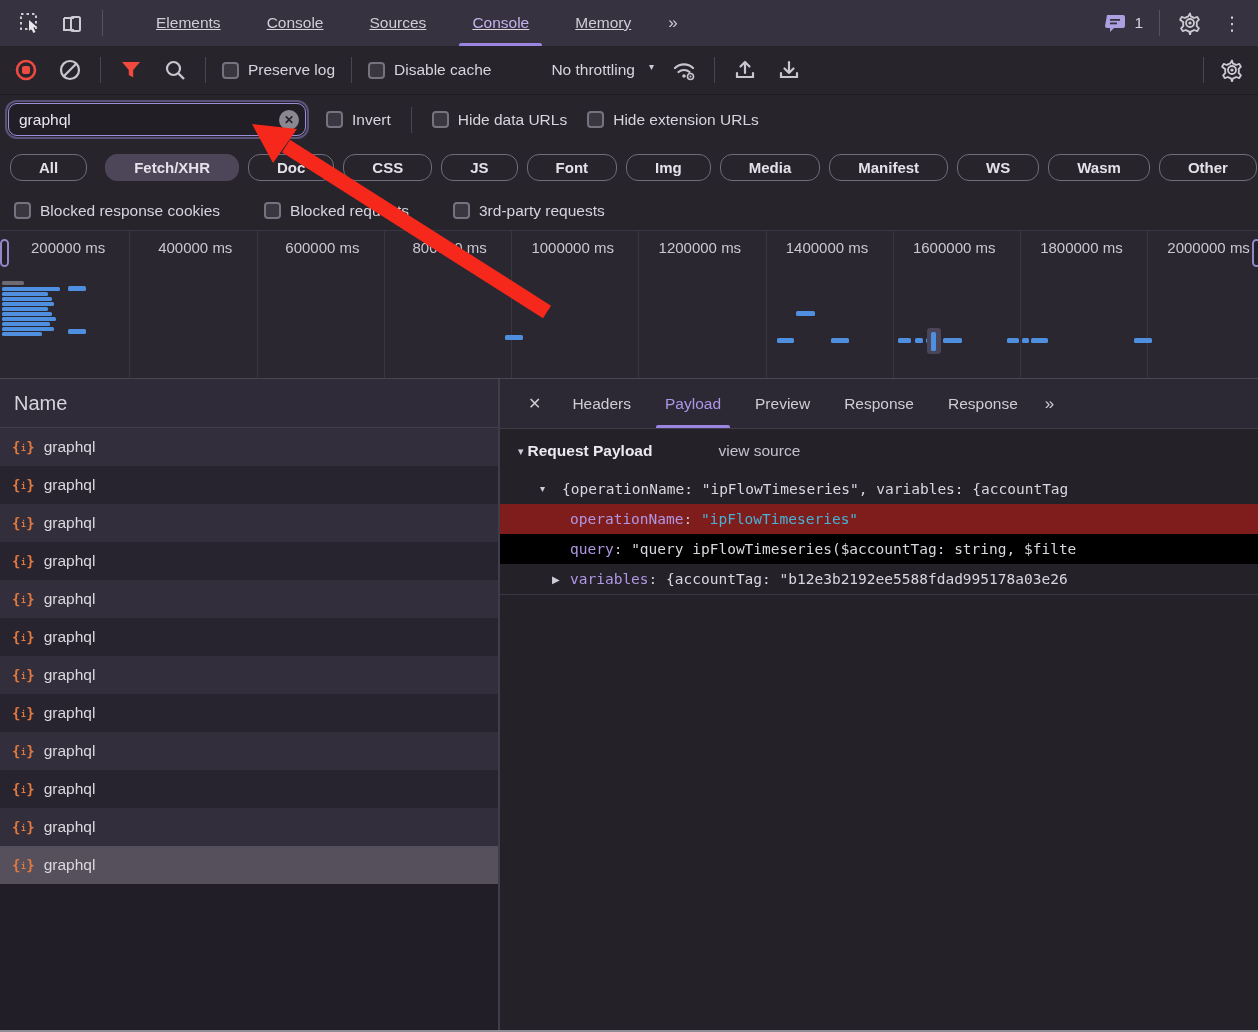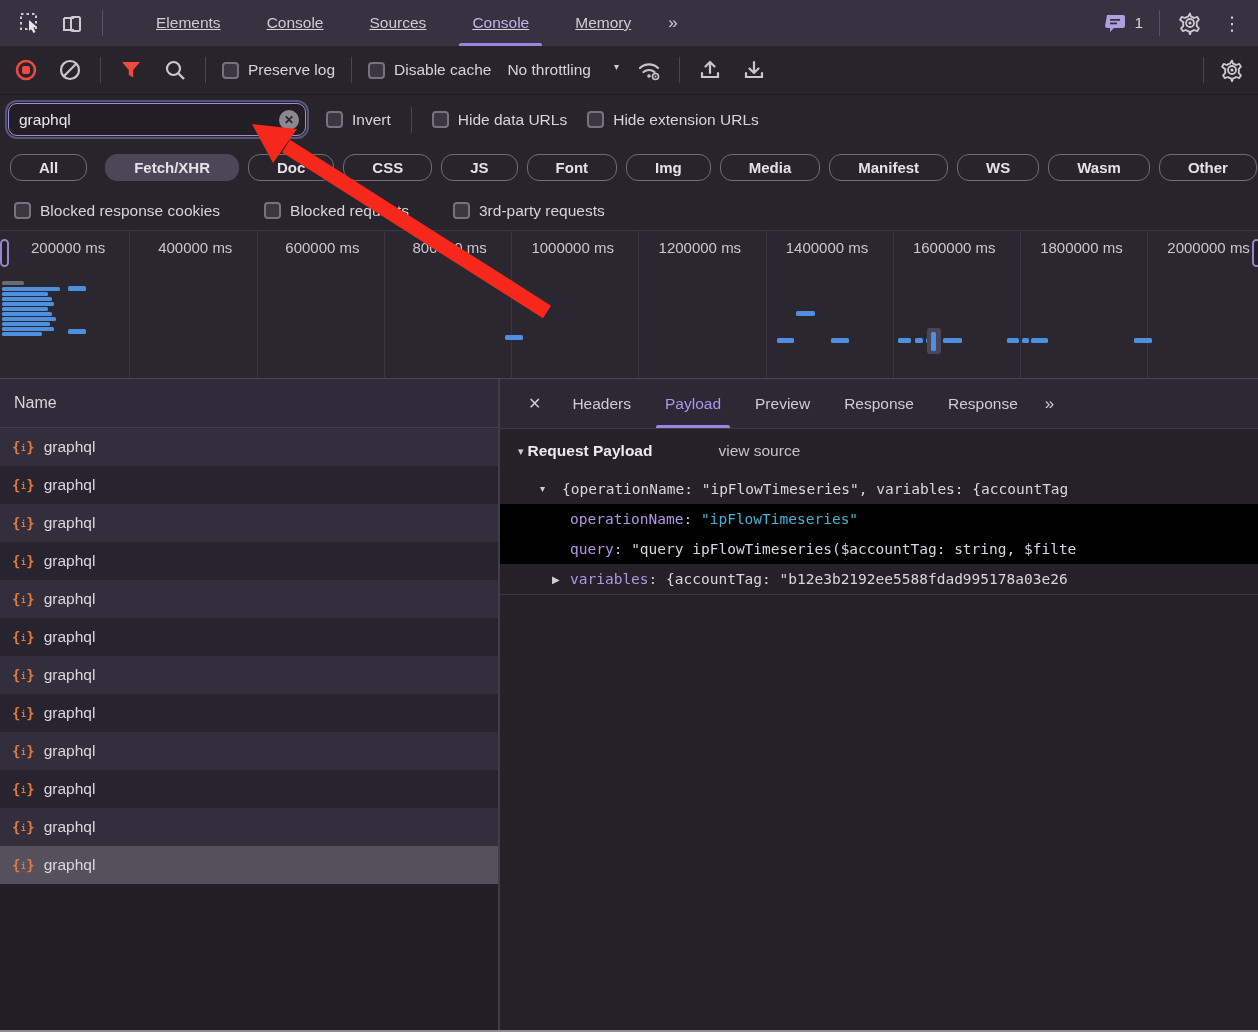--- a/index.html
+++ b/index.html
@@ -23,21 +23,21 @@
   #tabbar-right { margin-left:auto; display:flex; align-items:center; gap:14px; padding-right:12px; }
   #issues-pill { display:flex; align-items:center; gap:7px; font-size:15.5px; color:#d7d4dc; }
   .icon-btn { display:flex; align-items:center; justify-content:center; width:28px; height:28px; }
   .dots { font-size:19px; color:#cdcad3; line-height:1; }
 
   
   #toolbar { top:46px; height:49px; background:#27242c; display:flex; align-items:center; gap:16px; padding:0 12px; border-bottom:1px solid #1d1b21; }
   .vsep { width:1px; height:26px; background:#4a4651; }
   .chk { display:flex; align-items:center; gap:9px; font-size:15.5px; color:#d7d4dc; white-space:nowrap; }
   .box { width:17px; height:17px; border:2px solid #767280; border-radius:4px; background:#3a3741; flex:0 0 auto; }
-  #throttle { display:flex; align-items:flex-start; gap:19px; font-size:15.5px; color:#d7d4dc; }
+  #throttle { display:flex; align-items:flex-start; gap:10px; font-size:15.5px; color:#d7d4dc;margin-left:44px; }
   #throttle .dd { font-size:10px; color:#cdcad3; margin-left:4px; }
 
   
   #filterrow { top:95px; height:49px; background:#27242c; display:flex; align-items:center; gap:20px; padding:0 8px; }
   #filter-input { position:relative; width:298px; height:33px; background:#211e26; border:1px solid #9a8fd8; outline:2px solid rgba(154,143,216,.45); outline-offset:1px; border-radius:9px; display:flex; align-items:center; padding:0 32px 0 10px; }
   #filter-input .val { font-size:15.5px; color:#e9e6ef; }
   #clear-x { position:absolute; right:6px; top:50%; transform:translateY(-50%); width:20px; height:20px; border-radius:50%; background:#8a8791; color:#26232b; font-size:12px; font-weight:bold; display:flex; align-items:center; justify-content:center; }
 
   
   #chiprow { top:144px; height:47px; background:#27242c; display:flex; align-items:center; gap:9px; padding:0 10px; }
@@ -54,21 +54,21 @@
   .gridline { position:absolute; top:0; bottom:0; width:1px; background:#3a3542; }
   .wbar { position:absolute; border-radius:1.5px; }
   .wbar.blue { background:#4f8fe0; }
   .wbar.gray { background:#6e6a74; }
   .wbar.band { background:#4a4558; border-radius:3px; }
   .edge-pill { position:absolute; width:9px; height:28px; border:2px solid #9387c9; border-radius:6px; background:#211e26; }
 
   
   #panes { top:379px; height:653px; display:flex; }
   #left-pane { width:500px; background:#211e28; border-right:2px solid #403c4a; display:flex; flex-direction:column; }
-  #name-header { height:49px; background:#2f2b38; border-bottom:1px solid #413d4a; display:flex; align-items:center; padding:0 14px; font-size:16px; color:#d7d4dc; flex:0 0 auto; }
+  #name-header { height:49px; background:#2f2b38; border-bottom:1px solid #413d4a; display:flex; align-items:center; padding:0 14px; font-size:20px; color:#d7d4dc; flex:0 0 auto; }
   .req-row { height:38px; display:flex; align-items:center; gap:9px; padding:0 12px; font-size:15.5px; color:#dbd8e0; }
   .req-row:nth-child(odd) { background:#332e3b; }
   .req-row:nth-child(even) { background:#272430; }
   .req-row.selected { background:#55505c; }
   .json-ic { font-family:"DejaVu Sans Mono", monospace; font-weight:bold; color:#e2793f; font-size:14px; display:flex; align-items:center; }
   .json-ic .mid { font-size:8px; margin:3px 0.5px 0; }
 
   #right-pane { flex:1; background:#242129; overflow:hidden; position:relative; }
   #detail-tabs { height:50px; background:#2c2834; border-bottom:1px solid #3e3a47; display:flex; align-items:stretch; padding-left:14px; }
   #detail-tabs .close { display:flex; align-items:center; padding:0 14px; font-size:16px; color:#cdcad3; }
@@ -79,21 +79,21 @@
 
   #payload { position:absolute; top:50px; left:0; right:0; bottom:0; }
   #payload-head { display:flex; align-items:center; height:44px; padding-left:18px; }
   #payload-head .tri { font-size:11px; color:#d0cdd6; margin-right:4px; }
   #payload-head .title { font-size:15.5px; font-weight:bold; color:#eceaf0; }
   #payload-head .vs { margin-left:66px; font-size:15.5px; color:#c5c2cb; }
   .mono { font-family:"DejaVu Sans Mono", monospace; font-size:14.5px; white-space:pre; }
   #root-line { display:flex; align-items:center; height:31px; padding-left:40px; color:#d9d6de; }
   #root-line .tri { font-size:10px; color:#d0cdd6; width:22px; }
   .p-row { display:flex; align-items:center; height:30px; padding-left:70px; position:relative; overflow:hidden; }
-  .p-row.stripe { background:#000000; }
+  .p-row.stripe { background:#7f1d1d; }
   .p-row.selected { background:#000000; }
   .p-row .tri { position:absolute; left:52px; font-size:10px; color:#d0cdd6; }
   .k { color:#af97e3; } .sep { color:#c9c6ce; } .str { color:#46b2d6; } .plain { color:#d9d6de; }
   #payload-divider { height:1px; background:#3a3644; }
   #bottom-edge { position:absolute; left:0; right:0; bottom:0; height:2px; background:#8f8c96; }
 
   
   #arrow-svg { position:absolute; left:0; top:0; z-index:50; pointer-events:none; }
 
   svg.ic { display:block; }

